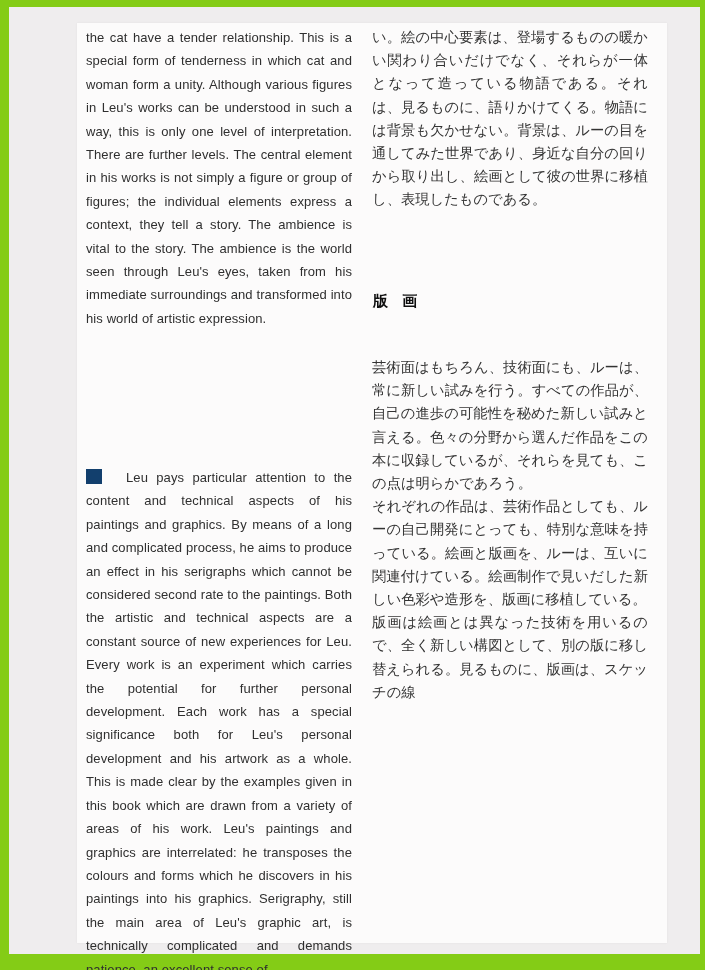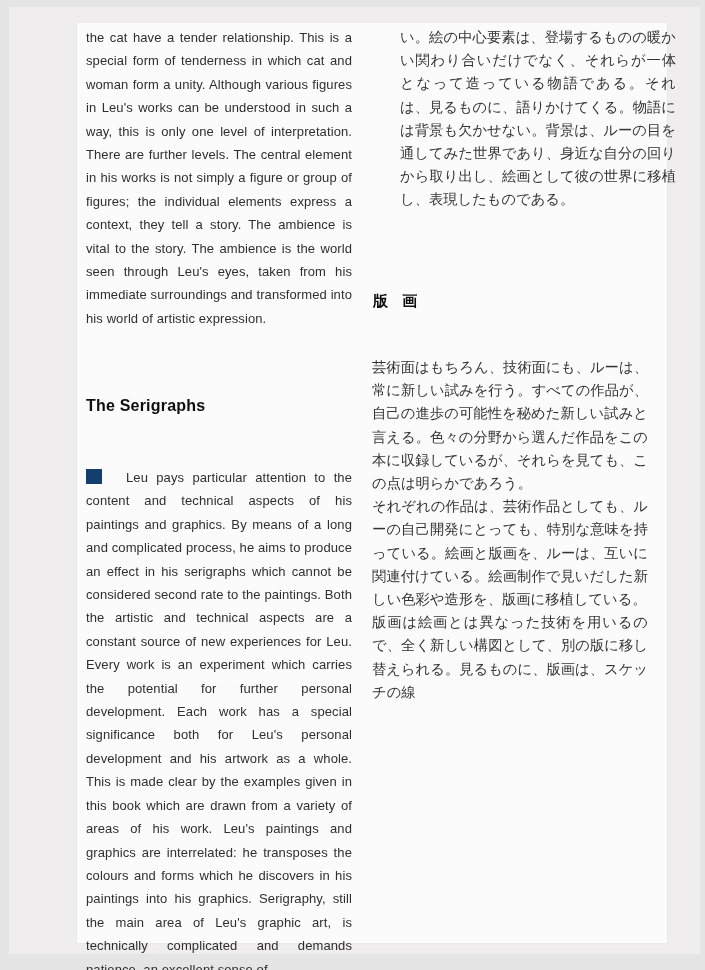--- a/index.html
+++ b/index.html
@@ -3,21 +3,21 @@
 <meta charset="utf-8">
 <style>
   html,body{margin:0;padding:0;}
   body{
     width:705px;height:970px;
     font-family:"Liberation Sans","DejaVu Sans",sans-serif;
     background:#ffffff;
   }
   #canvas{
     position:relative;width:705px;height:970px;
-    background:#e5e5e5; 
+    background:#84cc16; 
     overflow:hidden;
   }
   #mat{
     position:absolute;left:9px;top:7px;right:5px;bottom:16px;
     background:#efedee; 
   }
   #paper{
     position:absolute;left:77px;top:23px;width:590px;height:920px;
     background:#fcfbfb;
     box-shadow:0 0 2px rgba(0,0,0,0.06);
@@ -35,21 +35,21 @@
     font-size:16px;font-weight:bold;color:#0e0e0e;
     letter-spacing:0.2px;
   }
   #en-para2{left:86px;top:466px;width:266px;}
   
   .jp{
     font-size:14.3px;line-height:23.2px;
     text-align:justify;
     color:#333333;
   }
-  #jp-para1{left:372px;top:26px;width:276px;margin-left:28px;}
+  #jp-para1{left:372px;top:26px;width:276px;}
   #jp-heading{
     left:373px;top:292px;width:276px;
     font-size:15px;font-weight:bold;color:#0e0e0e;
     letter-spacing:5px;
   }
   #jp-para2{left:372px;top:356px;width:276px;}
   .jp-block{margin:0;}
   
   .bullet{
     display:inline-block;
@@ -66,21 +66,20 @@
 </style>
 </head>
 <body>
 
 <div id="canvas">
   <div id="mat"></div>
   <div id="paper"></div>
 
   <div class="col en" id="en-para1">the cat have a tender relationship. This is a special form of tenderness in which cat and woman form a unity. Although various figures in Leu's works can be understood in such a way, this is only one level of interpretation. There are further levels. The central element in his works is not simply a figure or group of figures; the individual elements express a context, they tell a story. The ambience is vital to the story. The ambience is the world seen through Leu's eyes, taken from his immediate surroundings and transformed into his world of artistic expression.</div>
 
-  <div class="col" id="en-heading">The Serigraphs</div>
 
   <div class="col en" id="en-para2">
     <span class="bullet blue"></span><span>Leu pays particular attention to the content and technical aspects of his paintings and graphics. By means of a long and complicated process, he aims to produce an effect in his serigraphs which cannot be considered second rate to the paintings. Both the artistic and technical aspects are a constant source of new experiences for Leu. Every work is an experiment which carries the potential for further personal development. Each work has a special significance both for Leu's personal development and his artwork as a whole. This is made clear by the examples given in this book which are drawn from a variety of areas of his work. Leu's paintings and graphics are interrelated: he transposes the colours and forms which he discovers in his paintings into his graphics. Serigraphy, still the main area of Leu's graphic art, is technically complicated and demands patience, an excellent sense of</span>
   </div>
 
   <div class="col jp" id="jp-para1">い。絵の中心要素は、登場するものの暖かい関わり合いだけでなく、それらが一体となって造っている物語である。それは、見るものに、語りかけてくる。物語には背景も欠かせない。背景は、ルーの目を通してみた世界であり、身近な自分の回りから取り出し、絵画として彼の世界に移植し、表現したものである。</div>
 
   <div class="col" id="jp-heading">版 画</div>
 
   <div class="col jp" id="jp-para2">

